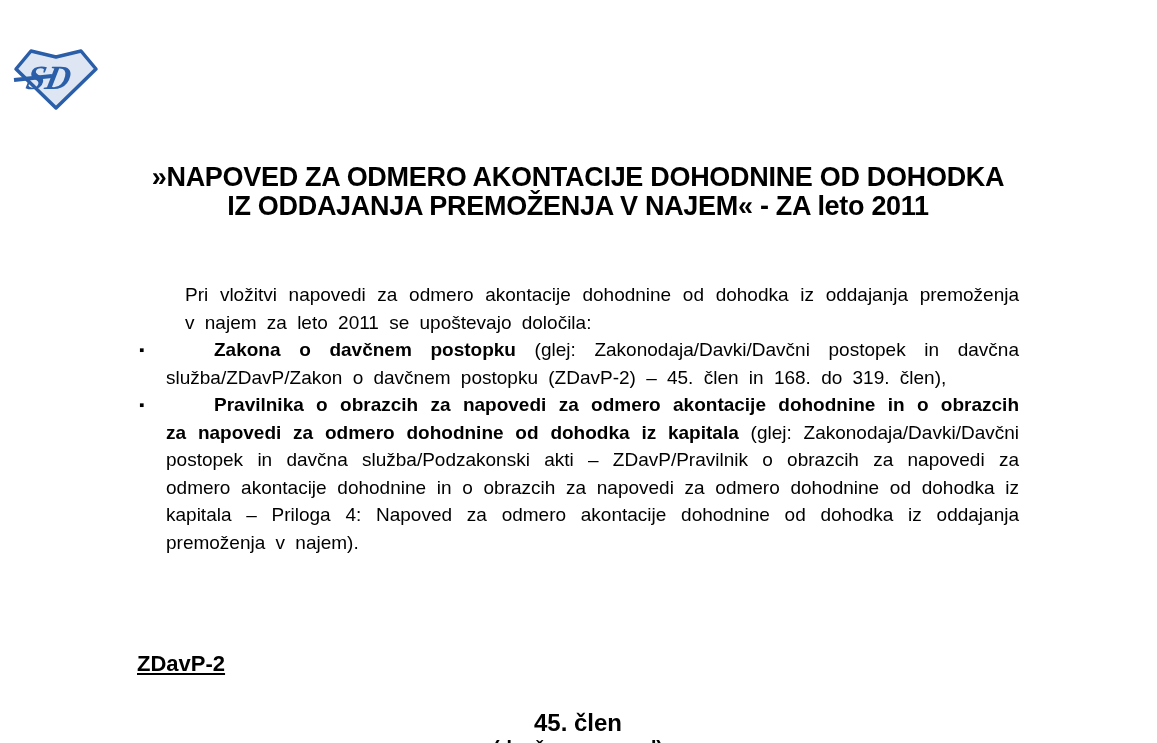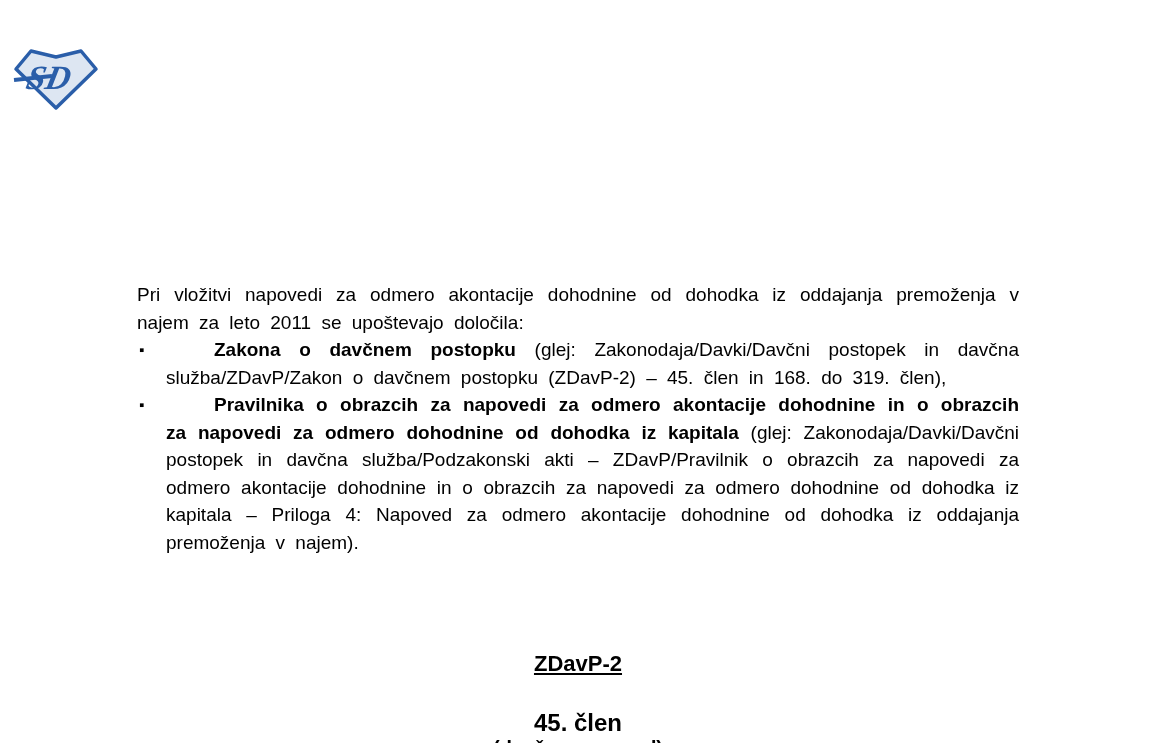--- a/index.html
+++ b/index.html
@@ -34,20 +34,21 @@
     position: absolute;
     left: 137px;
     top: 281px;
     width: 882px;
     font-size: 19px;
     line-height: 27.5px;
   }
   .intro {
     text-align: justify;
     word-spacing: 5px;
+    margin-left: 48px;
   }
   ul.bullets {
     margin: 0;
     padding: 0;
     list-style: none;
   }
   ul.bullets li {
     position: relative;
     padding-left: 29px;
     text-align: justify;
@@ -61,21 +62,21 @@
     word-spacing: 0;
   }
   .lead-bold { font-weight: bold; margin-left: 48px; }
 
   
   .law-heading {
     position: absolute;
     left: 137px;
     top: 651px;
     width: 882px;
-    text-align: center;
+    text-align: left;
     font-weight: bold;
     font-size: 22px;
     text-decoration: underline;
   }
   .article-heading {
     position: absolute;
     left: 137px;
     top: 709px;
     width: 882px;
     text-align: center;
@@ -100,20 +101,24 @@
   <div class="logo">
     <svg width="88" height="66" viewBox="0 0 88 66">
       <path d="M4 23 L19 5 L44 11 L69 5 L84 23 L44 62 Z" fill="#dde6f2" stroke="#2a5ea9" stroke-width="3.5" stroke-linejoin="round"></path>
       <g transform="skewX(-12)">
         <text x="22" y="43" font-family="Liberation Serif, serif" font-style="italic" font-weight="bold" font-size="34" fill="#2a5ea9">SD</text>
       </g>
       <path d="M2 34 L40 30" stroke="#2a5ea9" stroke-width="4" fill="none"></path>
     </svg>
   </div>
 
+  <div class="doc-title">
+    <div>»NAPOVED ZA ODMERO AKONTACIJE DOHODNINE OD DOHODKA</div>
+    <div>IZ ODDAJANJA PREMOŽENJA V NAJEM« - ZA leto 2011</div>
+  </div>
 
   <div class="body-col">
     <div class="intro">Pri vložitvi napovedi za odmero akontacije dohodnine od dohodka iz oddajanja premoženja v najem za leto 2011 se upoštevajo določila:</div>
     <ul class="bullets">
       <li>
         <span class="bullet-glyph">▪</span>
         <span class="lead-bold">Zakona o davčnem postopku</span><span> (glej: Zakonodaja/Davki/Davčni postopek in davčna služba/ZDavP/Zakon o davčnem postopku (ZDavP-2) – 45. člen in 168. do 319. člen),</span>
       </li>
       <li>
         <span class="bullet-glyph">▪</span>

